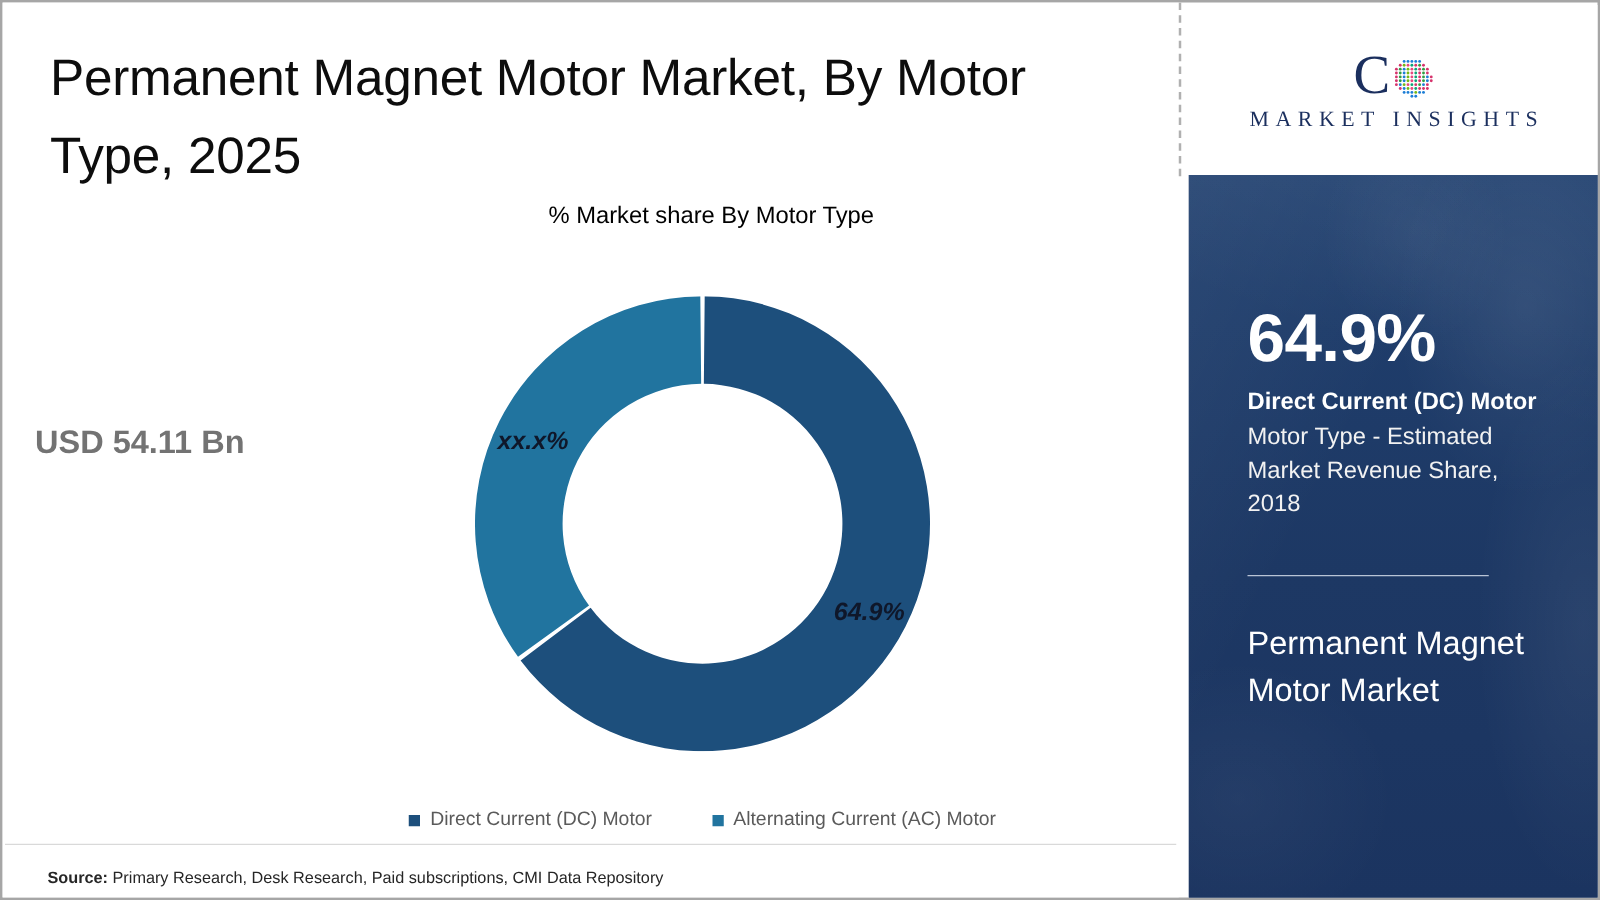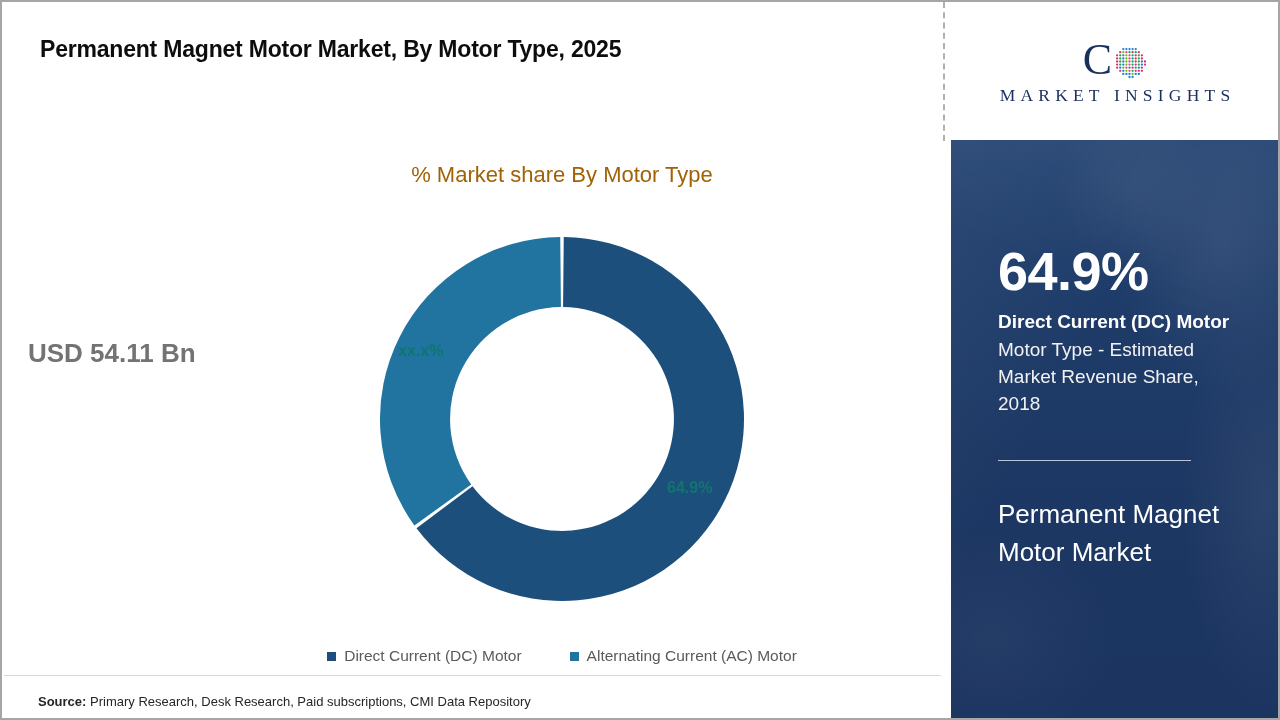--- a/index.html
+++ b/index.html
@@ -23,34 +23,34 @@
     position: absolute;
     left: 0; top: 0;
     width: 941px; height: 716px;
     background: #ffffff;
   }
 
   .title {
     position: absolute;
     left: 38px; top: 30px;
     width: 830px;
-    font-size: 23px;
-    font-weight: bold;
+    font-size: 41px;
+    font-weight: normal;
     line-height: 1.5;
     color: #0d0d0d;
     letter-spacing: -0.2px;
   }
 
   .subtitle {
     position: absolute;
-    left: 0; top: 160px;
+    left: 7px; top: 160px;
     width: 1120px;
     text-align: center;
-    font-size: 22px;
-    color: #a16207;
+    font-size: 19px;
+    color: #000000;
     font-weight: normal;
   }
 
   .tms-block {
     position: absolute;
     left: 26px; top: 322px;
     width: 290px;
   }
   .tms-label {
     font-size: 23px;
@@ -69,24 +69,25 @@
   
   .donut-wrap {
     position: absolute;
     left: 378px; top: 235px;
     width: 364px; height: 364px;
   }
   .donut-wrap svg { display: block; }
 
   .slice-label {
     position: absolute;
-    font-size: 16px;
+    font-size: 20px;
     font-weight: bold;
-    color: #0f766e;
+    color: #0f172a;
     white-space: nowrap;
+    font-style: italic;
   }
   .slice-label.ac { left: 18px; top: 105px; }
   .slice-label.dc { left: 287px; top: 242px; }
 
   
   .legend {
     position: absolute;
     left: 0; top: 645px;
     width: 1120px;
     display: flex;

